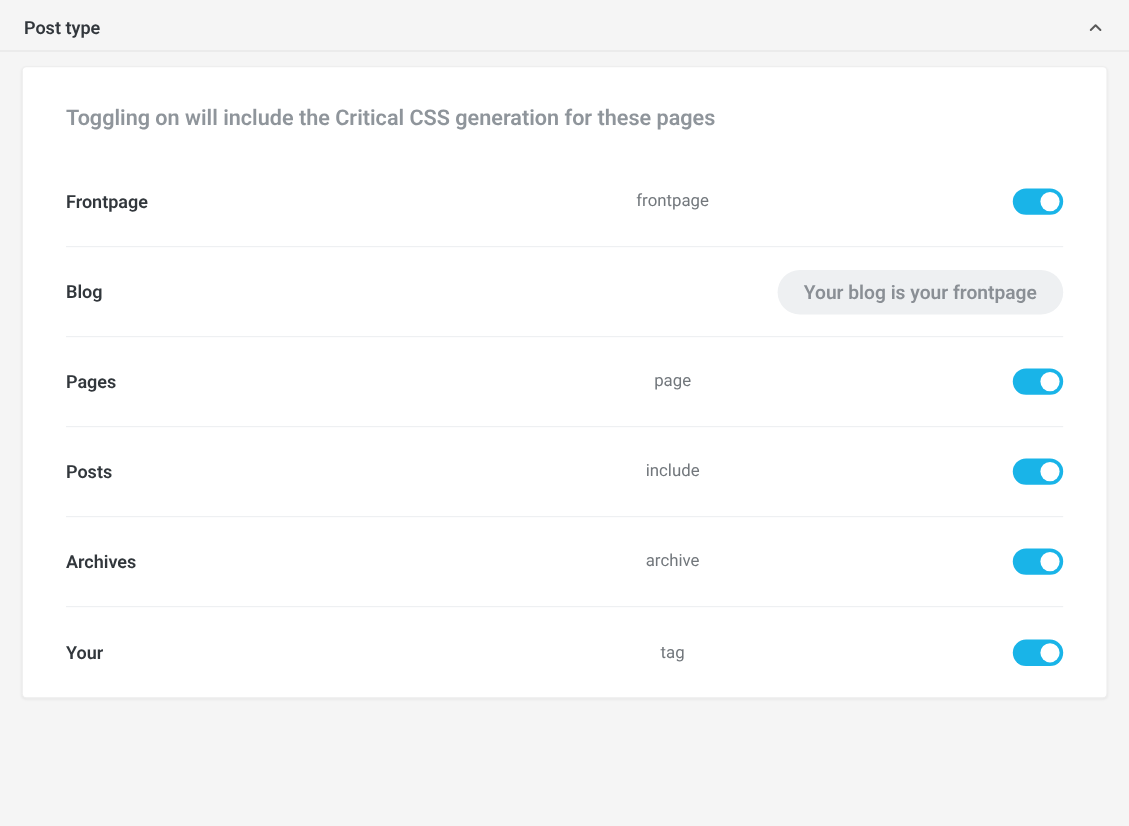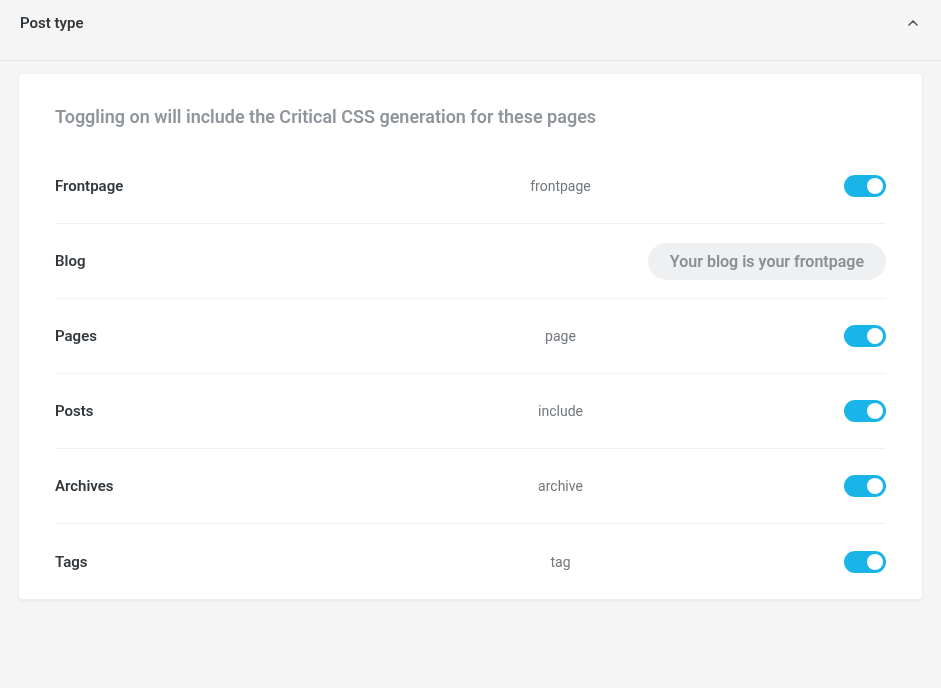--- a/index.html
+++ b/index.html
@@ -11,21 +11,21 @@
       font-family: -apple-system, BlinkMacSystemFont, "Segoe UI", Roboto, Helvetica, Arial, sans-serif;
       background: #f5f5f5;
       width: 941px;
       height: 688px;
       overflow: hidden;
     }
     .panel-header {
       display: flex;
       align-items: center;
       justify-content: space-between;
-      padding: 14px 20px 28px 20px;
+      padding: 14px 20px 10px 20px;
       border-bottom: 1px solid #e4e4e4;
     }
     .panel-title {
       font-size: 15px;
       font-weight: 600;
       color: #32373c;
     }
     .collapse-icon {
       color: #5a5a5a;
       display: inline-flex;
@@ -168,21 +168,21 @@
     <div class="row-middle">archive</div>
     <div class="row-right">
       <span class="toggle">
           <span class="toggle-knob"></span>
         </span>
     </div>
   </div>
 
 
   <div class="row">
-    <div class="row-label">Tags</div>
+    <div class="row-label">Your</div>
     <div class="row-middle">tag</div>
     <div class="row-right">
       <span class="toggle">
           <span class="toggle-knob"></span>
         </span>
     </div>
   </div>
 
 </div>
 

